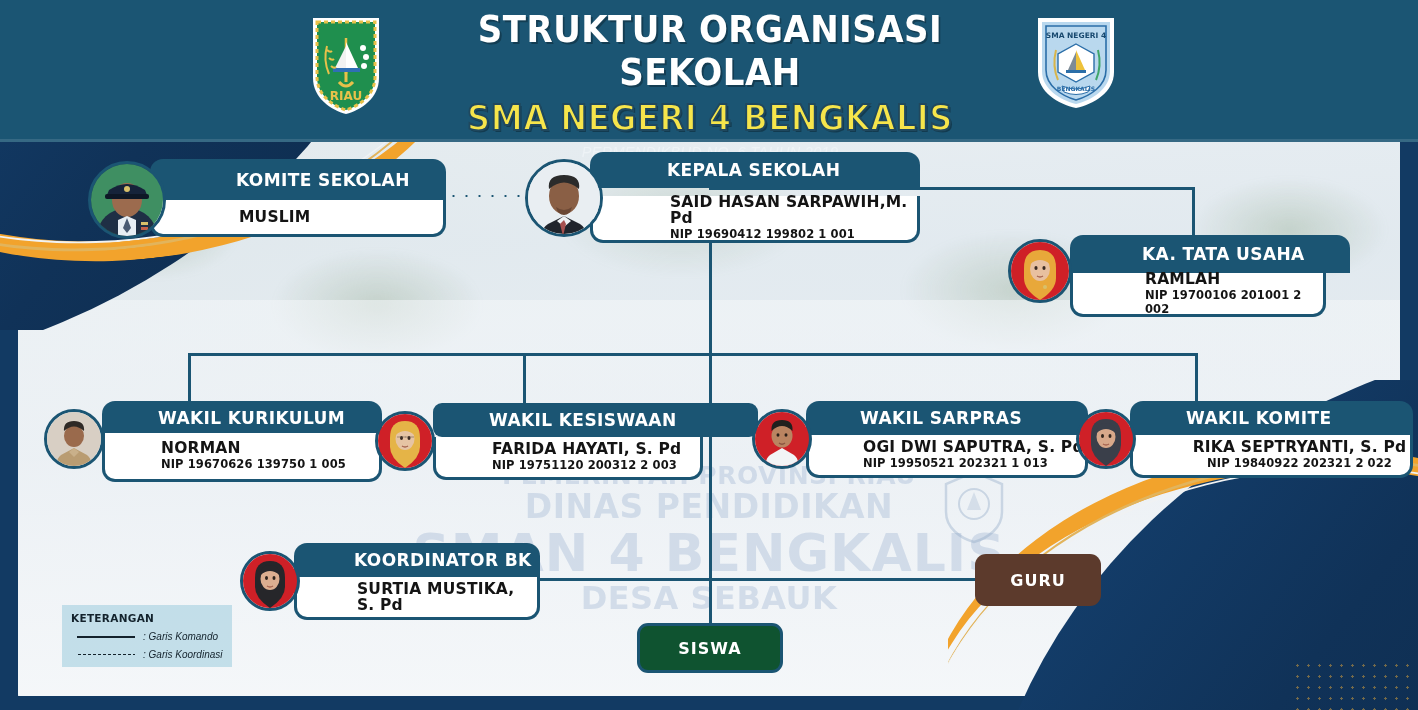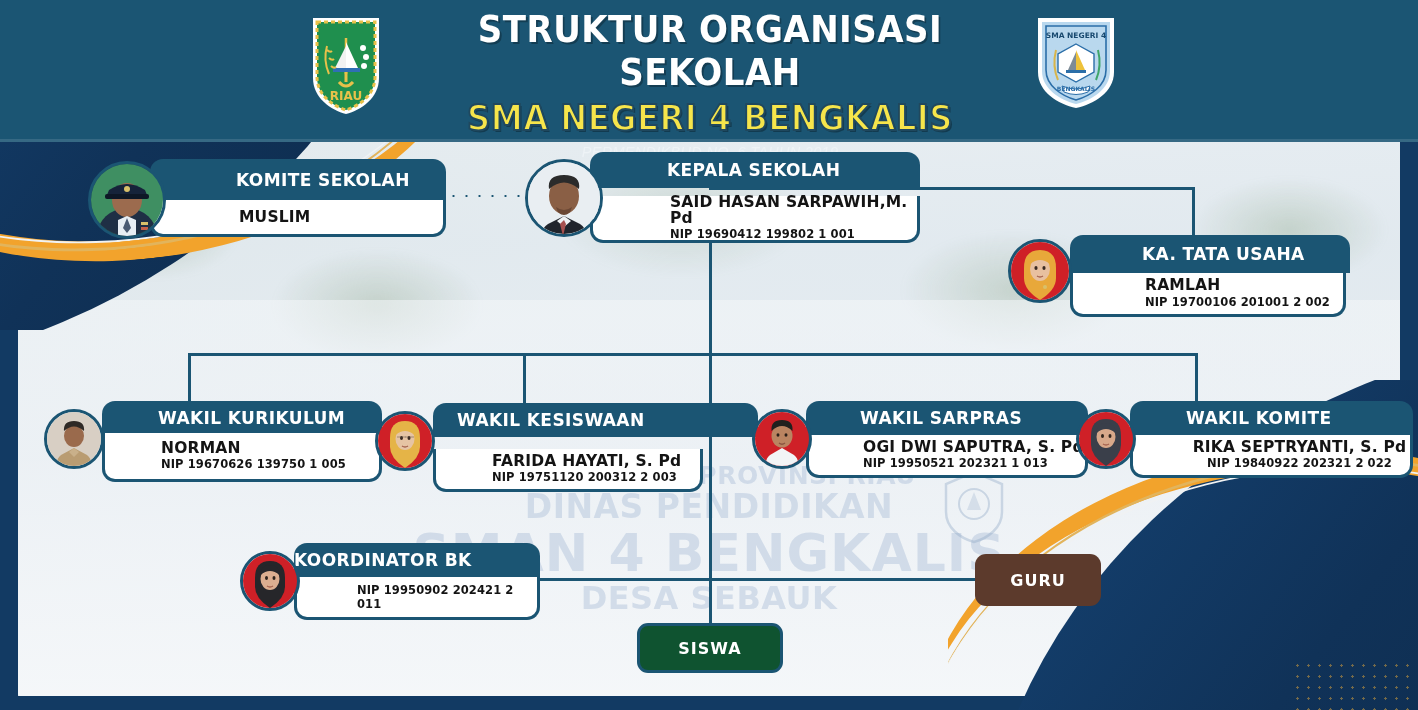--- a/index.html
+++ b/index.html
@@ -310,21 +310,21 @@
         <path d="M28 45 q8 6 16 0 q-2 8 -8 8 q-6 0 -8 -8 Z" fill="#6b4734"></path>
         <path d="M36 54 L20 62 q-6 4 -6 10 v2 h44 v-2 q0 -6 -6 -10 Z" fill="#20242c"></path>
         <path d="M36 54 l-7 5 7 6 7 -6 Z" fill="#f0f2f4"></path>
         <path d="M36 58 l-4 4 3 12 3 -12 Z" fill="#a8504f"></path>
       </svg>
     </div>
   </div>
 
   <div class="card" style="left:1008px; top:235px;">
     <div class="card-title" style="position:absolute; left:62px; top:0; width:280px; height:38px; padding-left:72px;">KA. TATA USAHA</div>
-    <div class="card-sub" style="position:absolute; left:62px; top:38px; width:276px; height:44px; padding-left:72px;">
+    <div class="card-sub" style="position:absolute; left:62px; top:38px; width:256px; height:44px; padding-left:72px;">
       <div class="card-name">RAMLAH</div>
       <div class="card-nip">NIP 19700106  201001 2 002</div>
     </div>
     <div class="avatar" style="left:0; top:4px; width:64px; height:64px;">
       <svg width="58" height="58" viewBox="0 0 58 58">
         <rect width="58" height="58" fill="#cf2027"></rect>
         <path d="M29 8 q16 0 16 18 v10 q0 12 -16 22 q-16 -10 -16 -22 V26 q0 -18 16 -18 Z" fill="#e8a83a"></path>
         <ellipse cx="29" cy="27" rx="10" ry="12" fill="#e8c0a0"></ellipse>
         <path d="M19 22 q10 -8 20 0 q0 -11 -10 -11 q-10 0 -10 11 Z" fill="#e8a83a"></path>
         <ellipse cx="25" cy="26" rx="1.6" ry="2" fill="#3a2a22"></ellipse>
@@ -346,22 +346,22 @@
         <rect width="54" height="54" fill="#d8cfc4"></rect>
         <ellipse cx="27" cy="24" rx="10" ry="11" fill="#9a6a4c"></ellipse>
         <path d="M17 19 q10 -9 20 0 q1 -10 -10 -10 q-11 0 -10 10 Z" fill="#2f2a26"></path>
         <path d="M27 36 L14 43 q-4 3 -4 8 v3 h34 v-3 q0 -5 -4 -8 Z" fill="#b99c72"></path>
         <path d="M27 36 l-5 4 5 5 5 -5 Z" fill="#c9b08a"></path>
       </svg>
     </div>
   </div>
 
   <div class="card" style="left:375px; top:403px;">
-    <div class="card-title" style="position:absolute; left:58px; top:0; width:325px; height:34px; padding-left:24px;">WAKIL KESISWAAN</div>
-    <div class="card-sub" style="position:absolute; left:58px; top:34px; width:270px; height:43px; padding-left:56px;margin-top:12px;">
+    <div class="card-title" style="position:absolute; left:58px; top:0; width:325px; height:34px; padding-left:56px;border-radius:9px;">WAKIL KESISWAAN</div>
+    <div class="card-sub" style="position:absolute; left:58px; top:34px; width:270px; height:43px; padding-left:56px;">
       <div class="card-name">FARIDA HAYATI, S. Pd</div>
       <div class="card-nip">NIP 19751120 200312 2 003</div>
     </div>
     <div class="avatar" style="left:0; top:8px; width:60px; height:60px;">
       <svg width="54" height="54" viewBox="0 0 54 54">
         <rect width="54" height="54" fill="#cf2027"></rect>
         <path d="M27 7 q15 0 15 17 v9 q0 11 -15 21 q-15 -10 -15 -21 v-9 q0 -17 15 -17 Z" fill="#e5b447"></path>
         <ellipse cx="27" cy="25" rx="9.5" ry="11" fill="#e6c4a4"></ellipse>
         <path d="M17.5 21 q9.5 -8 19 0 q0 -10 -9.5 -10 q-9.5 0 -9.5 10 Z" fill="#e5b447"></path>
         <ellipse cx="23.5" cy="24" rx="1.5" ry="1.9" fill="#3a2a22"></ellipse>
@@ -404,34 +404,49 @@
         <ellipse cx="27" cy="25" rx="9.5" ry="11" fill="#d8a88a"></ellipse>
         <path d="M17.5 21 q9.5 -8 19 0 q0 -10 -9.5 -10 q-9.5 0 -9.5 10 Z" fill="#3a3f4a"></path>
         <ellipse cx="23.5" cy="24" rx="1.5" ry="1.9" fill="#33251d"></ellipse>
         <ellipse cx="31" cy="24" rx="1.5" ry="1.9" fill="#33251d"></ellipse>
         <path d="M24 32 q3 2 6 0" stroke="#a5624e" stroke-width="1.3" fill="none"></path>
       </svg>
     </div>
   </div>
 
   <div class="card" style="left:240px; top:543px;">
-    <div class="card-title" style="position:absolute; left:54px; top:0; width:246px; height:34px; ">KOORDINATOR BK</div>
+    <div class="card-title" style="position:absolute; left:54px; top:0; width:246px; height:34px; padding-left:60px;">KOORDINATOR BK</div>
     <div class="card-sub" style="position:absolute; left:54px; top:34px; width:246px; height:43px; padding-left:60px;">
-      <div class="card-nip">NIP 19950902 202421 2 011</div>
+      <div class="card-name">SURTIA MUSTIKA, S. Pd</div>
     </div>
     <div class="avatar" style="left:0; top:8px; width:60px; height:60px;">
       <svg width="54" height="54" viewBox="0 0 54 54">
         <rect width="54" height="54" fill="#cf2027"></rect>
         <path d="M27 7 q15 0 15 17 v9 q0 11 -15 21 q-15 -10 -15 -21 v-9 q0 -17 15 -17 Z" fill="#26262a"></path>
         <ellipse cx="27" cy="25" rx="9.5" ry="11" fill="#dcae90"></ellipse>
         <path d="M17.5 21 q9.5 -8 19 0 q0 -10 -9.5 -10 q-9.5 0 -9.5 10 Z" fill="#26262a"></path>
         <ellipse cx="23.5" cy="24" rx="1.5" ry="1.9" fill="#2e231c"></ellipse>
         <ellipse cx="31" cy="24" rx="1.5" ry="1.9" fill="#2e231c"></ellipse>
         <path d="M24 32 q3 2 6 0" stroke="#a5624e" stroke-width="1.3" fill="none"></path>
       </svg>
     </div>
   </div>
 
   <div class="plain-box box-guru" style="left:975px; top:554px; width:126px; height:52px;">GURU</div>
   <div class="plain-box box-siswa" style="left:637px; top:623px; width:146px; height:50px;">SISWA</div>
 
+  <div class="legend">
+    <div class="legend-title">KETERANGAN</div>
+    <div class="legend-row">
+      <span class="legend-key">
+          <span class="legend-solid"></span>
+        </span>
+      <span class="legend-label">: Garis Komando</span>
+    </div>
+    <div class="legend-row">
+      <span class="legend-key">
+          <span class="legend-dotted"></span>
+        </span>
+      <span class="legend-label">: Garis Koordinasi</span>
+    </div>
+  </div>
 
 </div>
 
 </body></html>

